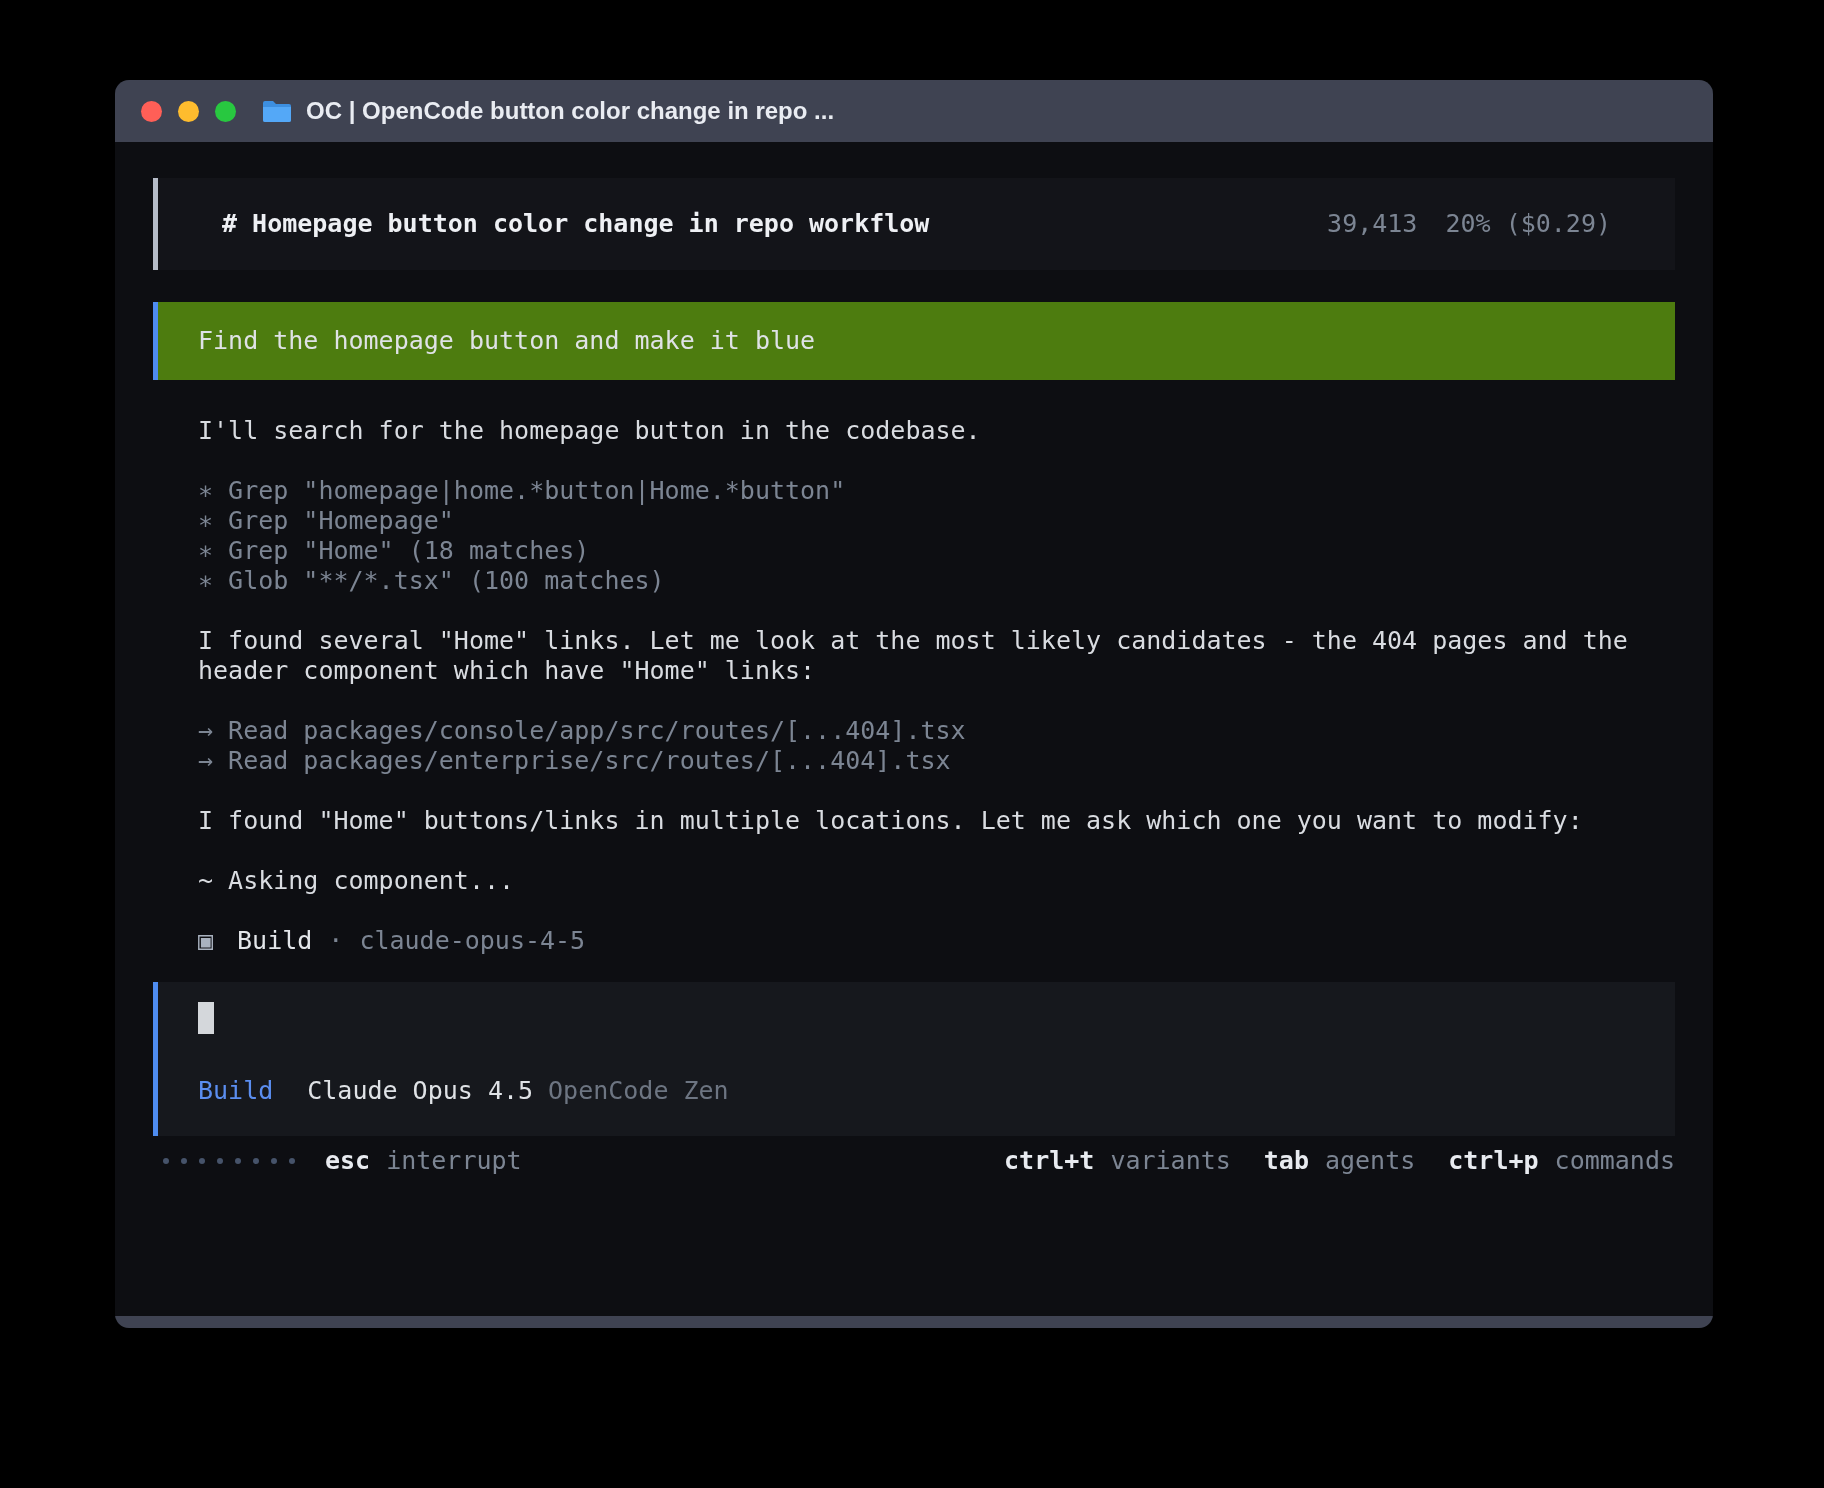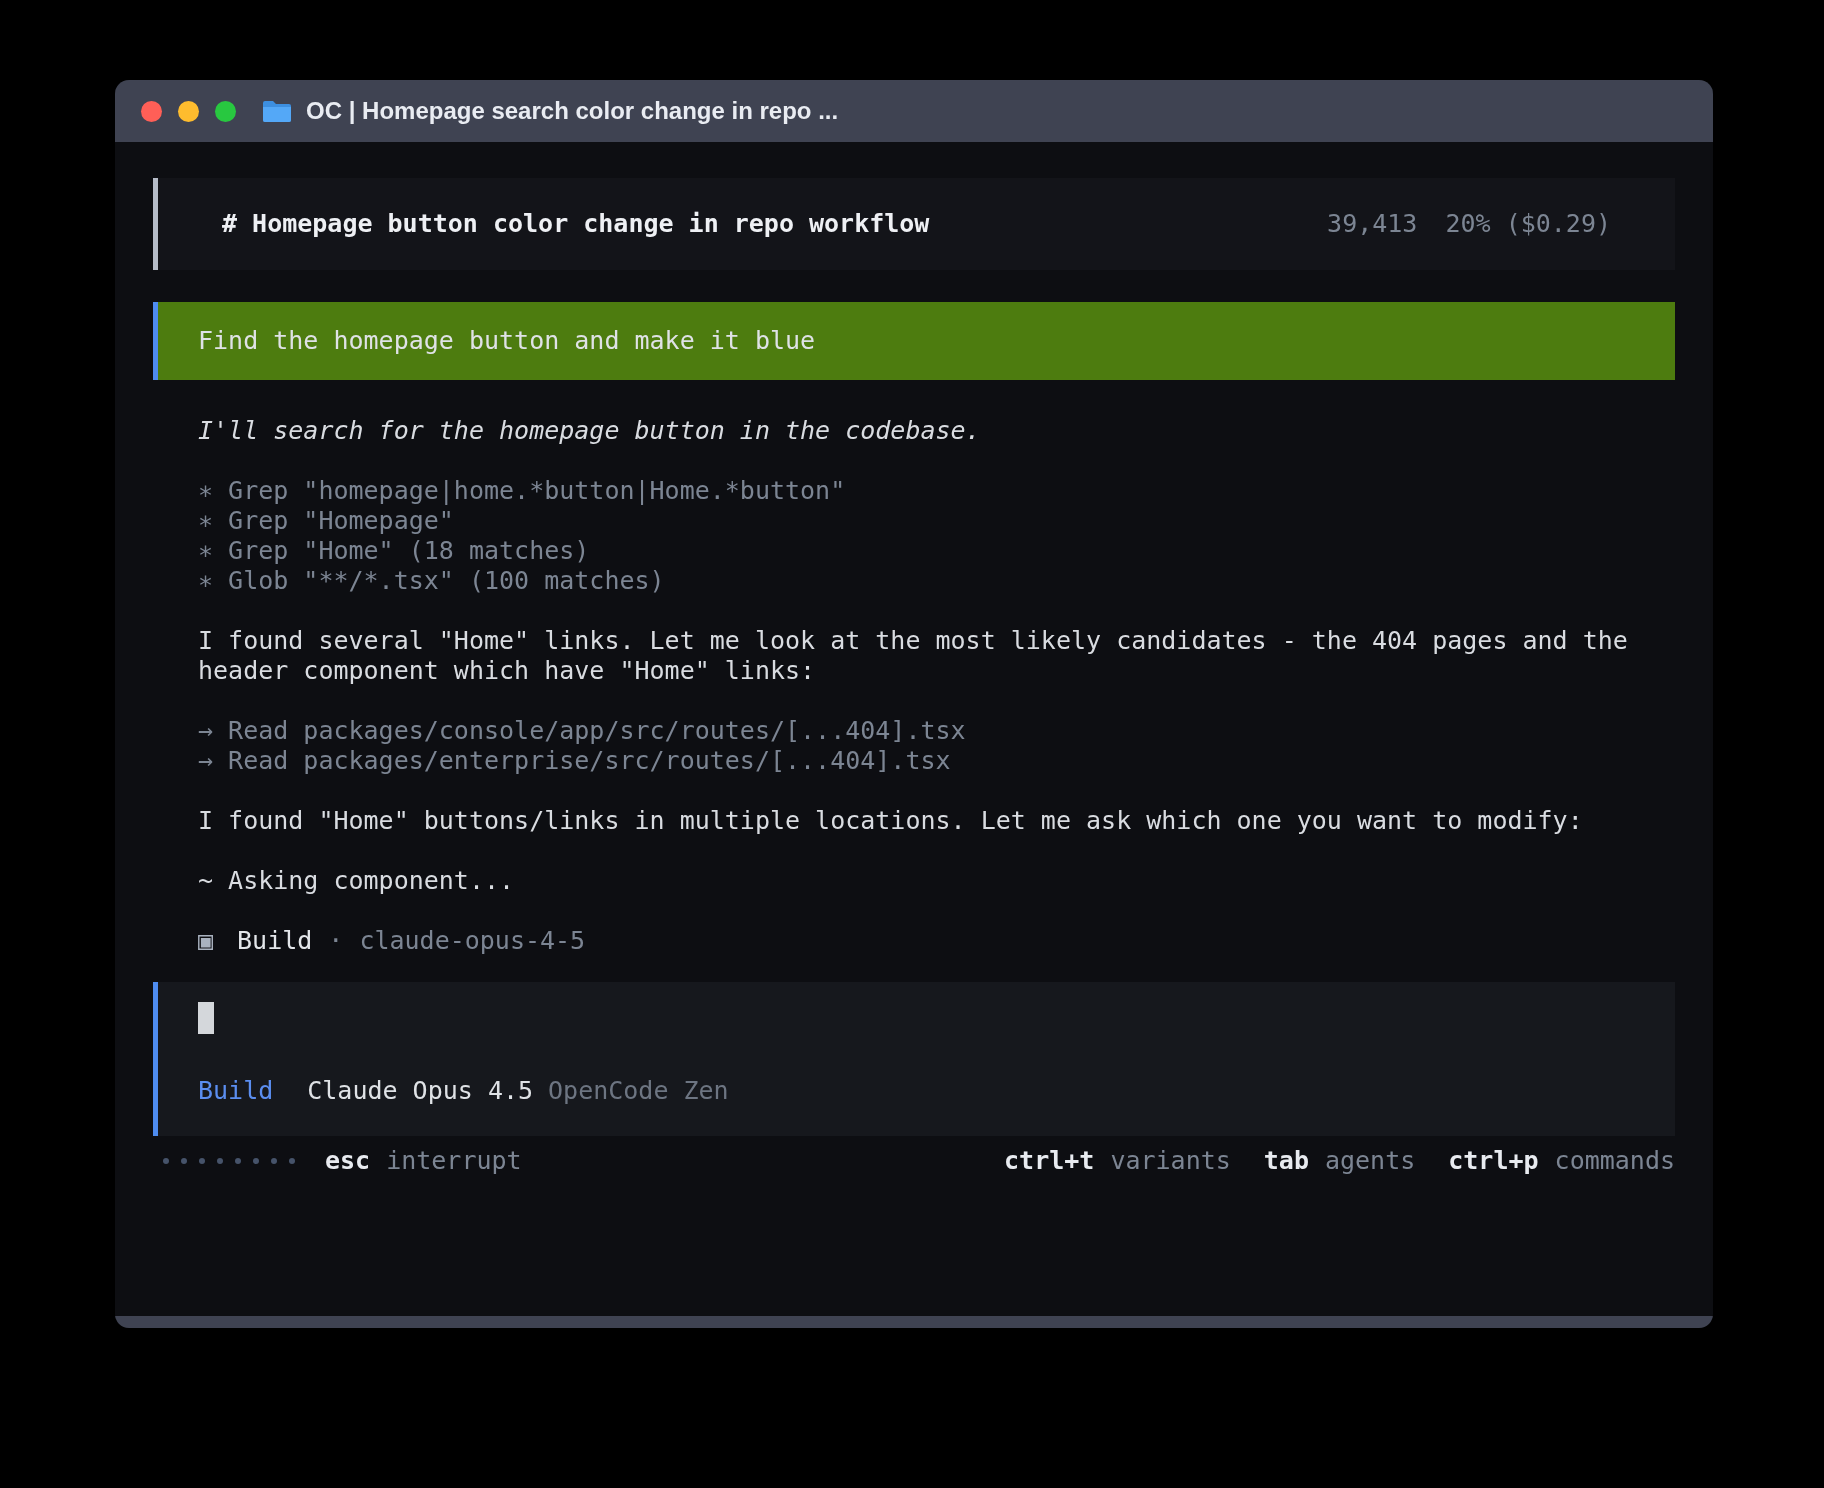--- a/index.html
+++ b/index.html
@@ -33,21 +33,21 @@
     display:flex;justify-content:space-between;align-items:center;
   }
   .session-title{font-weight:700;color:#eef0f4;white-space:nowrap;}
   .session-stats{color:#7c8593;display:flex;gap:28px;white-space:nowrap;}
   .user-msg{
     margin-top:32px;background:#4d7c0f;border-color:#4e8cf0;
     padding:24px 40px;color:#dfe2e6;
   }
   .transcript{margin-top:36px;padding-left:45px;}
   .line{margin-top:30px;white-space:pre-wrap;word-break:break-word;}
-  .line:first-child{margin-top:8px;font-style:italic;}
+  .line:first-child{margin-top:8px;}
   .line.tool{color:#7c8593;}
   .line.tool + .line.tool{margin-top:0;}
   .line.agent{display:flex;align-items:center;white-space:nowrap;}
   .agent-icon{color:#a9b2bf;}
   .agent-name{color:#e3e6ea;margin-left:24px;}
   .agent-sep{color:#7c8593;margin-left:16px;}
   .agent-model{color:#7c8593;margin-left:16px;}
   .input-block{
     margin-top:26px;background:#16181d;border-left:5px solid #4e8cf0;
     padding:20px 40px 30px;
@@ -80,21 +80,21 @@
       <div class="light close"></div>
       <div class="light min"></div>
       <div class="light zoom"></div>
     </div>
     <span class="folder">
       <svg width="30" height="25" viewBox="0 0 30 25">
         <path fill="#3d8fe0" d="M1 4a2 2 0 0 1 2-2h8l3 3h13a2 2 0 0 1 2 2v14a2 2 0 0 1-2 2H3a2 2 0 0 1-2-2z"></path>
         <path fill="#54a8f7" d="M1 8h28v13a2 2 0 0 1-2 2H3a2 2 0 0 1-2-2z"></path>
       </svg>
     </span>
-    <span class="tb-title">OC | Homepage search color change in repo ...</span>
+    <span class="tb-title">OC | OpenCode button color change in repo ...</span>
   </div>
 
   <div class="content">
 
     <div class="block session-header">
       <span class="session-title"># Homepage button color change in repo workflow</span>
       <span class="session-stats">
         <span>39,413</span>
         <span>20% ($0.29)</span>
       </span>

